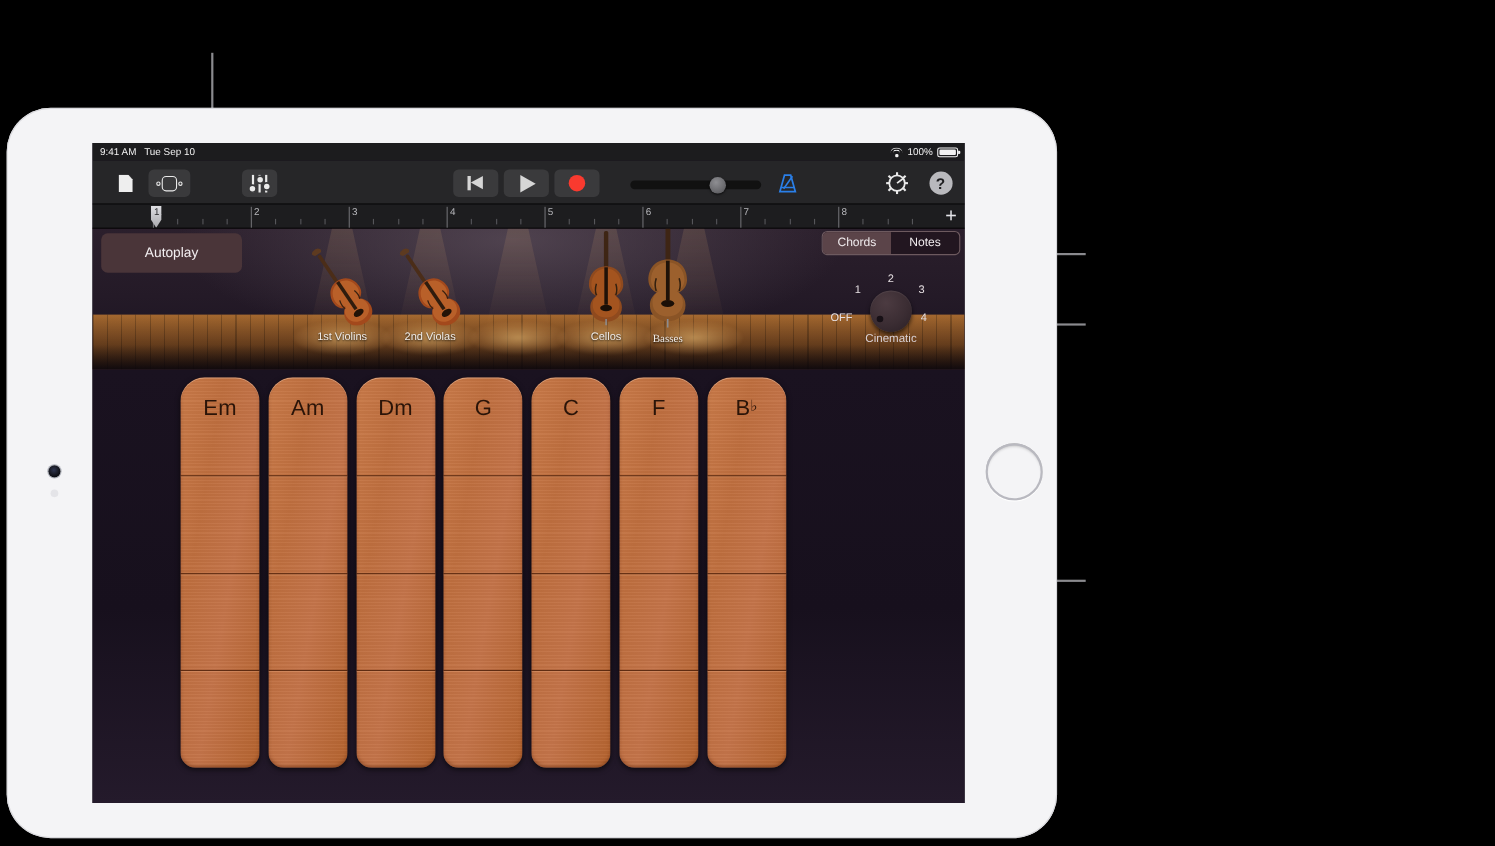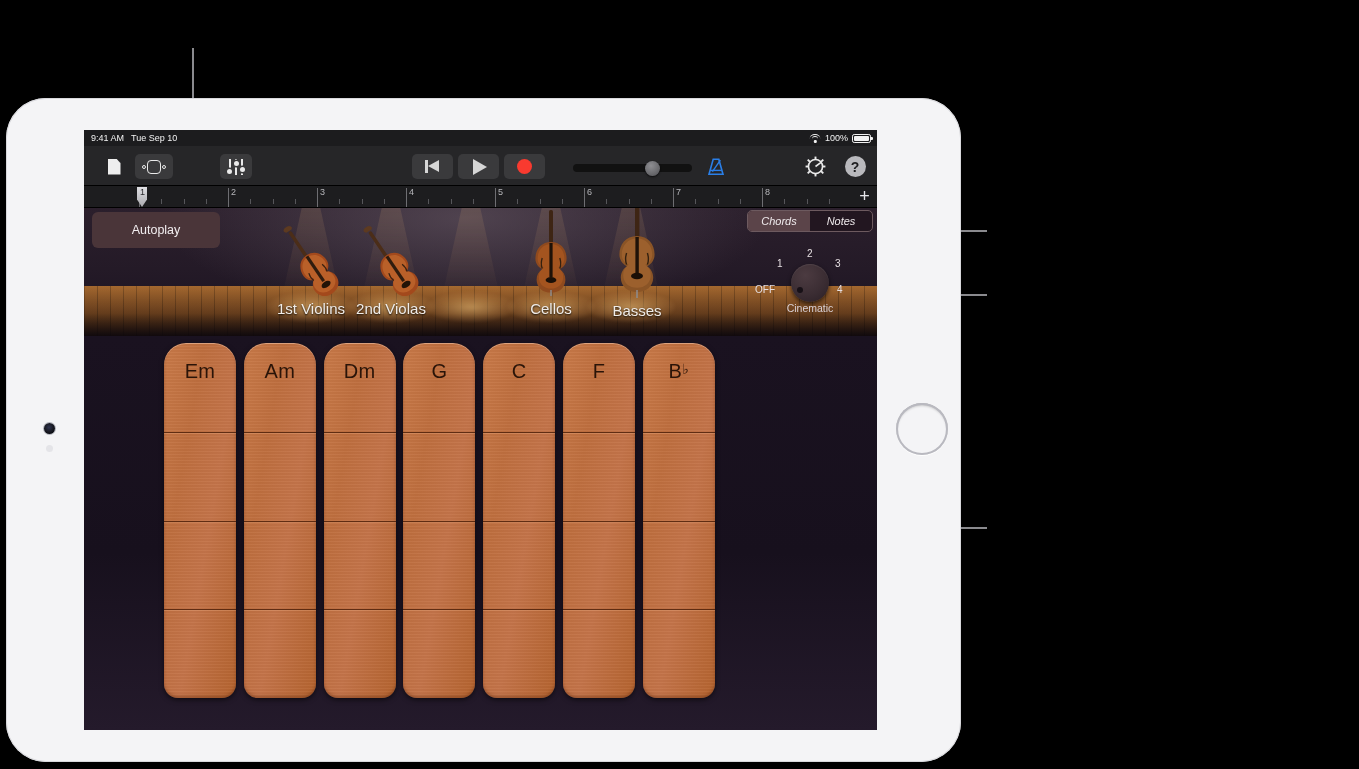--- a/index.html
+++ b/index.html
@@ -154,33 +154,33 @@
     background: radial-gradient(ellipse at center, rgba(255,208,130,.50) 0%, rgba(255,190,110,.16) 52%, rgba(255,180,100,0) 78%);
     filter: blur(1.5px);
   }
   .beam {
     position:absolute; top:-14px; width:62px; height:112px;
     background: linear-gradient(rgba(255,200,130,.14) 0%, rgba(255,190,120,.07) 55%, rgba(255,190,120,0) 100%);
     clip-path: polygon(40% 0, 60% 0, 100% 100%, 0 100%);
     filter: blur(3px);
   }
   .inst { position:absolute; text-align:center; }
-  .inst-label { font-size: 15px; color:#f0ece8; text-shadow: 0 1px 2px rgba(0,0,0,.9); white-space:nowrap; }
+  .inst-label { font-size: 10px; color:#f0ece8; text-shadow: 0 1px 2px rgba(0,0,0,.9); white-space:nowrap; }
   .track-name {
     position:absolute; left:8px; top:4px; width:128px; height:36px;
     background:#4a3539; border-radius:6px;
     display:flex; align-items:center; justify-content:center;
     color:#f2eef0; font-size:12.5px;
   }
 
   
   .rpanel { position:absolute; right:4px; top:2px; width:126px; }
   .seg {
     display:flex; width:126px; height:22px; border-radius:5px; overflow:hidden;
-    border:1px solid #6d5a5f; background:#221620;font-style:italic;
+    border:1px solid #6d5a5f; background:#221620;
   }
   .seg div { flex:1; display:flex; align-items:center; justify-content:center;
              font-size:11px; color:#efeaec; }
   .seg .on { background:#5b4449; }
   .knob-wrap { position:relative; width:126px; height:68px; margin-top:10px; }
   .knob {
     position:absolute; left:50%; top:22px; transform:translateX(-50%);
     width:38px; height:38px; border-radius:50%;
     background: radial-gradient(circle at 38% 30%, #4c3b41 0%, #3b2d33 55%, #2a1f25 100%);
     box-shadow: 0 2px 4px rgba(0,0,0,.65), inset 0 1px 1px rgba(255,255,255,.08);
@@ -433,21 +433,21 @@
             <path d="M41 34 c8.4 0 13.4 6.8 13.4 14.6 c0 4.8 -3 7.8 -6.2 9.2 c3.2 2 5 5.2 5 9.2 c0 7.2 -5.2 11.6 -12.2 11.6 s-12.2 -4.4 -12.2 -11.6 c0 -4 1.8 -7.2 5 -9.2 c-3.2 -1.4 -6.2 -4.4 -6.2 -9.2 c0 -7.8 5 -14.6 13.4 -14.6z" fill="#a9561f" opacity=".8"></path>
             <rect x="39.4" y="33" width="3.2" height="34" fill="#1f1208"></rect>
             <ellipse cx="41" cy="70" rx="5.4" ry="3" fill="#1a0f07"></ellipse>
             <path d="M32.2 48 q-1.8 5.8 0 10.4" stroke="#33200f" stroke-width="1.3" fill="none"></path>
             <path d="M49.8 48 q1.8 5.8 0 10.4" stroke="#33200f" stroke-width="1.3" fill="none"></path>
             <line x1="41" y1="80" x2="41" y2="86" stroke="#8c8c90" stroke-width="1.4"></line>
           </svg>
           <div class="inst-label">Cellos</div>
         </div>
 
-        <div class="inst" style="left:512px; top:-2px; width:82px;">
+        <div class="inst" style="left:482px; top:-2px; width:82px;font-family:Liberation Serif, serif;">
           <svg width="82" height="92" viewBox="0 0 82 92">
             <rect x="39" y="0" width="4.4" height="32" rx="1.6" fill="#3e2514"></rect>
             <path d="M38 0 q-3.8 -3.6 0.6 -5.2 q5.2 -1.4 7.2 2.2 q1 2.2 -1.2 3z" fill="#54331c"></path>
             <path d="M41 30 c11.4 0 17.6 8.6 17.6 18.4 c0 6 -3.8 9.8 -7.6 11.8 c3.8 2.4 6.2 6.4 6.2 11.2 c0 9 -7 14.6 -16.2 14.6 s-16.2 -5.6 -16.2 -14.6 c0 -4.8 2.4 -8.8 6.2 -11.2 c-3.8 -2 -7.6 -5.8 -7.6 -11.8 c0 -9.8 6.2 -18.4 17.6 -18.4z" fill="#8a5426"></path>
             <path d="M41 32.4 c9.6 0 15.2 7.6 15.2 16.2 c0 5.4 -3.4 8.6 -7 10.2 c3.6 2.2 5.6 5.8 5.6 10.2 c0 8 -6 12.8 -13.8 12.8 s-13.8 -4.8 -13.8 -12.8 c0 -4.4 2 -8 5.6 -10.2 c-3.6 -1.6 -7 -4.8 -7 -10.2 c0 -8.6 5.6 -16.2 15.2 -16.2z" fill="#a06330" opacity=".82"></path>
             <rect x="39.4" y="31" width="3.4" height="36" fill="#1f1208"></rect>
             <ellipse cx="41" cy="70" rx="6" ry="3.2" fill="#1a0f07"></ellipse>
             <path d="M30.6 47 q-2 6.4 0 11.4" stroke="#33200f" stroke-width="1.4" fill="none"></path>
             <path d="M51.4 47 q2 6.4 0 11.4" stroke="#33200f" stroke-width="1.4" fill="none"></path>
             <line x1="41" y1="84" x2="41" y2="92" stroke="#8c8c90" stroke-width="1.5"></line>

